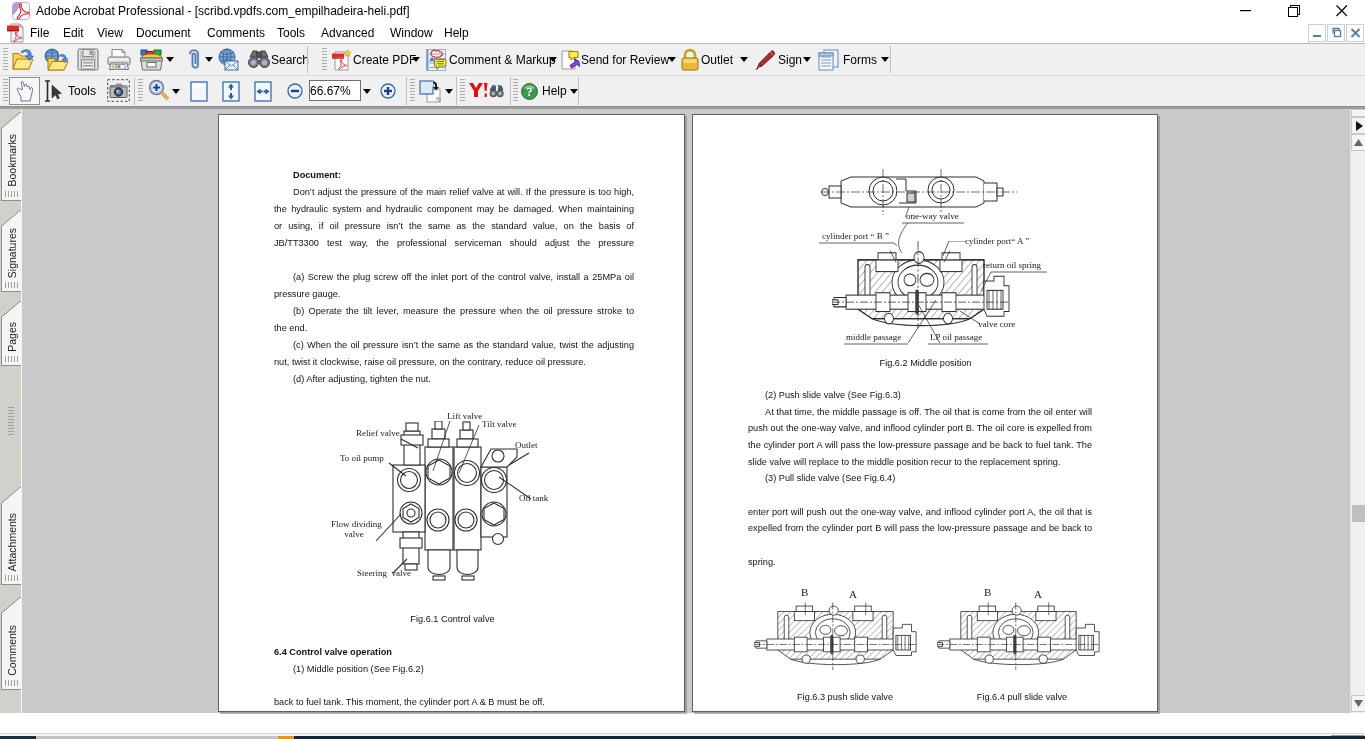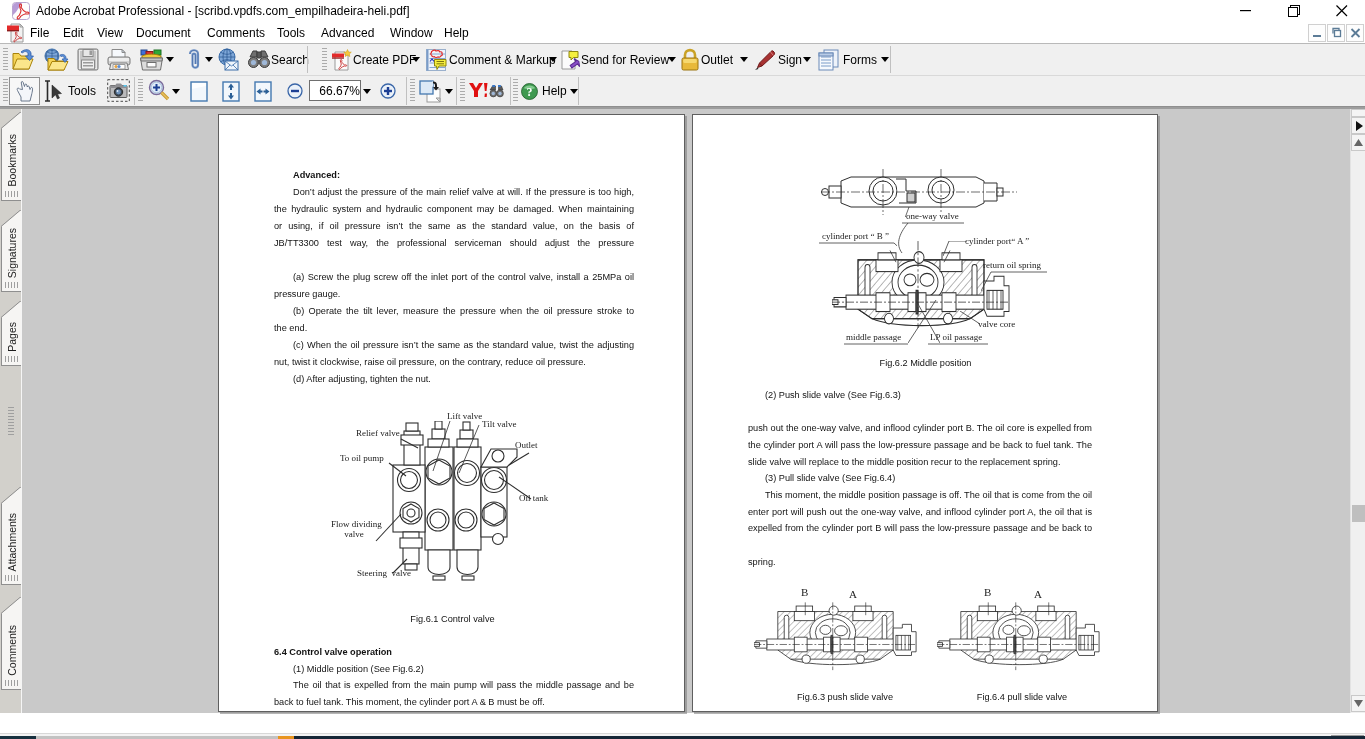--- a/index.html
+++ b/index.html
@@ -287,21 +287,21 @@
   <svg class="abs" style="left:254px;top:5px" width="18" height="21" viewBox="0 0 18 21">
     <rect x="1" y="1" width="16" height="19" fill="#f2f7fc" stroke="#4478b0" stroke-width="1.4"></rect>
     <path d="M2.5 10.5 L6.5 7.5 L6.5 9.5 L8.5 9.5 L8.5 11.5 L6.5 11.5 L6.5 13.5 Z" fill="#2a5f96"></path>
     <path d="M15.5 10.5 L11.5 7.5 L11.5 9.5 L9.5 9.5 L9.5 11.5 L11.5 11.5 L11.5 13.5 Z" fill="#2a5f96"></path>
   </svg>
 
   <svg class="abs" style="left:287px;top:7px" width="16" height="16" viewBox="0 0 16 16">
     <circle cx="8" cy="8" r="7" fill="#eaf1f9" stroke="#3a66a8" stroke-width="1.3"></circle>
     <rect x="4" y="6.8" width="8" height="2.4" fill="#1c3f94"></rect>
   </svg>
-  <div class="abs" style="left:309px;top:4px;width:52px;height:21px;background:#fff;border:1px solid #6f6f6f;font-size:12px;text-align:right;line-height:20px">66.67%</div>
+  <div class="abs" style="left:309px;top:4px;width:52px;height:21px;background:#fff;border:1px solid #6f6f6f;font-size:12px;text-align:left;line-height:20px">66.67%</div>
   <div class="dda" style="left:363px;top:13px"></div>
 
   <svg class="abs" style="left:380px;top:7px" width="16" height="16" viewBox="0 0 16 16">
     <circle cx="8" cy="8" r="7" fill="#eaf1f9" stroke="#3a66a8" stroke-width="1.3"></circle>
     <rect x="4" y="6.8" width="8" height="2.4" fill="#1c3f94"></rect>
     <rect x="6.8" y="4" width="2.4" height="8" fill="#1c3f94"></rect>
   </svg>
   <div class="vsep" style="left:406px;top:1px;height:28px"></div>
   <div class="grip" style="left:410px;top:3px;height:24px"></div>
 
@@ -382,21 +382,21 @@
           <path d="M0 0 L20 0 L0 17 Z" fill="#d2d0cb"></path>
           <path d="M19.5 0 L0 16.5" stroke="#8f8f8f" stroke-width="1"></path>
         </svg>
         <div class="lbl">Comments</div>
         <div class="tgrip"></div>
   </div>
   <div class="abs" style="left:8px;top:300px;width:6px;height:28px;background-image:repeating-linear-gradient(to bottom,#9f9f9f 0 1px,transparent 1px 3px)"></div>
 </div>
 
 <div class="page" id="page1" style="left:218px;top:114px;width:467px;height:598px">
-  <div class="ln bold" style="left:74px;top:52px">Advanced:</div>
+  <div class="ln bold" style="left:74px;top:52px">Document:</div>
   <div class="ln j" style="left:55px;top:69px;width:360px;text-indent:19px">Don’t adjust the pressure of the main relief valve at will. If the pressure is too high,</div>
   <div class="ln j" style="left:55px;top:86px;width:360px">the hydraulic system and hydraulic component may be damaged. When maintaining</div>
   <div class="ln j" style="left:55px;top:103px;width:360px">or using, if oil pressure isn’t the same as the standard value, on the basis of</div>
   <div class="ln j" style="left:55px;top:120px;width:360px">JB/TT3300 test way, the professional serviceman should adjust the pressure</div>
   <div class="ln j" style="left:55px;top:154px;width:360px;text-indent:19px">(a) Screw the plug screw off the inlet port of the control valve, install a 25MPa oil</div>
   <div class="ln" style="left:55px;top:171px;width:360px">pressure gauge.</div>
   <div class="ln j" style="left:55px;top:188px;width:360px;text-indent:19px">(b) Operate the tilt lever, measure the pressure when the oil pressure stroke to</div>
   <div class="ln" style="left:55px;top:205px;width:360px">the end.</div>
   <div class="ln j" style="left:55px;top:222px;width:360px;text-indent:19px">(c) When the oil pressure isn’t the same as the standard value, twist the adjusting</div>
   <div class="ln" style="left:55px;top:239px;width:360px">nut, twist it clockwise, raise oil pressure, on the contrary, reduce oil pressure.</div>
@@ -467,21 +467,20 @@
   <div class="figlbl" style="left:137px;top:313px">Relief valve</div>
   <div class="figlbl" style="left:296px;top:325px">Outlet</div>
   <div class="figlbl" style="left:121px;top:338px">To oil pump</div>
   <div class="figlbl" style="left:300px;top:378px">Oil tank</div>
   <div class="figlbl" style="left:112px;top:404px;text-align:center;width:46px">Flow dividing<br>valve</div>
   <div class="figlbl" style="left:138px;top:453px">Steering  valve</div>
   <div class="cap" style="left:117px;top:499px;width:233px">Fig.6.1 Control valve</div>
 
   <div class="ln bold" style="left:55px;top:529px">6.4 Control valve operation</div>
   <div class="ln" style="left:55px;top:546px;text-indent:19px">(1) Middle position (See Fig.6.2)</div>
-  <div class="ln j" style="left:55px;top:562px;width:360px;text-indent:19px">The oil that is expelled from the main pump will pass the middle passage and be</div>
   <div class="ln" style="left:55px;top:579px;width:360px">back to fuel tank. This moment, the cylinder port A &amp; B must be off.</div>
 </div>
 <div class="page" id="page2" style="left:692px;top:114px;width:466px;height:598px">
 
   <svg class="abs" style="left:128px;top:52px" width="196" height="50" viewBox="0 0 196 50" fill="none" stroke="#2e2e2e" stroke-width="1">
     <path d="M20 14 L20 36 L30 40 L155 40 L163 36 L163 14 L155 10 L30 10 Z" fill="#fff"></path>
     <rect x="8" y="19" width="12" height="12" fill="#fff"></rect>
     <circle cx="4" cy="25" r="3.5" fill="#fff"></circle>
     <path d="M163 16 L176 16 L176 34 L163 34" fill="#fff"></path>
     <rect x="176" y="21" width="6" height="8" fill="#fff"></rect>
@@ -569,25 +568,25 @@
           <path d="M0 43 L28 0" fill="none" stroke="#3a3a3a" stroke-width="0.8"></path>
         </svg></div>
   <div class="figlbl" style="left:237px;top:217px">LP oil passage<svg class="abs" style="left:-2px;top:11px" width="60" height="2">
           <path d="M0 1 L60 1" stroke="#3a3a3a" stroke-width="0.8"></path>
         </svg><svg class="abs" style="left:-12px;top:-28px" width="22" height="40">
           <path d="M22 39 L0 0" fill="none" stroke="#3a3a3a" stroke-width="0.8"></path>
         </svg></div>
   <div class="cap" style="left:116px;top:243px;width:233px">Fig.6.2 Middle position</div>
 
   <div class="ln" style="left:55px;top:272px;text-indent:17px">(2) Push slide valve (See Fig.6.3)</div>
+  <div class="ln j" style="left:55px;top:289px;width:344px;text-indent:17px">At that time, the middle passage is off. The oil that is come from the oil enter will</div>
   <div class="ln j" style="left:55px;top:305px;width:344px">push out the one-way valve, and inflood cylinder port B. The oil core is expelled from</div>
   <div class="ln j" style="left:55px;top:322px;width:344px">the cylinder port A will pass the low-pressure passage and be back to fuel tank. The</div>
   <div class="ln" style="left:55px;top:339px;width:344px">slide valve will replace to the middle position recur to the replacement spring.</div>
   <div class="ln" style="left:55px;top:355px;text-indent:17px">(3) Pull slide valve (See Fig.6.4)</div>
-  <div class="ln j" style="left:55px;top:372px;width:344px;text-indent:17px">This moment, the middle position passage is off. The oil that is come from the oil</div>
   <div class="ln j" style="left:55px;top:389px;width:344px">enter port will push out the one-way valve, and inflood cylinder port A, the oil that is</div>
   <div class="ln j" style="left:55px;top:405px;width:344px">expelled from the cylinder port B will pass the low-pressure passage and be back to</div>
   <div class="ln" style="left:55px;top:439px;width:344px">spring.</div>
 
   <svg class="abs" style="left:61px;top:484px" width="163" height="80" viewBox="0 0 178 80" fill="none" stroke="#2e2e2e" stroke-width="0.9">
     <path d="M26 10 L152 10 L152 52 L138 62 L40 62 L26 52 Z" fill="url(#hat)"></path>
     <ellipse cx="86" cy="33" rx="25" ry="20" fill="#fff"></ellipse>
     <ellipse cx="86" cy="33" rx="19" ry="15" fill="#fff"></ellipse>
     <ellipse cx="78" cy="30" rx="6" ry="5" fill="#fff"></ellipse>
     <ellipse cx="95" cy="31" rx="7" ry="5.5" fill="#fff"></ellipse>

